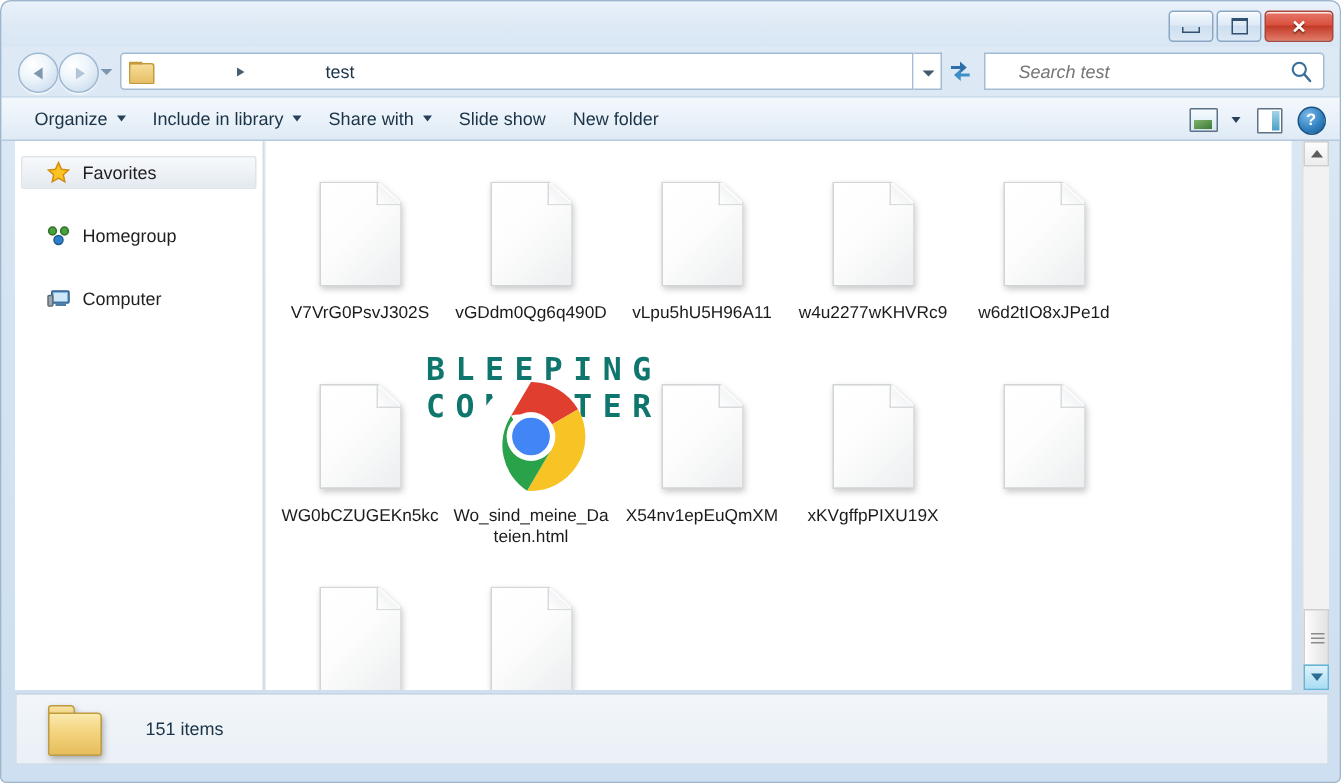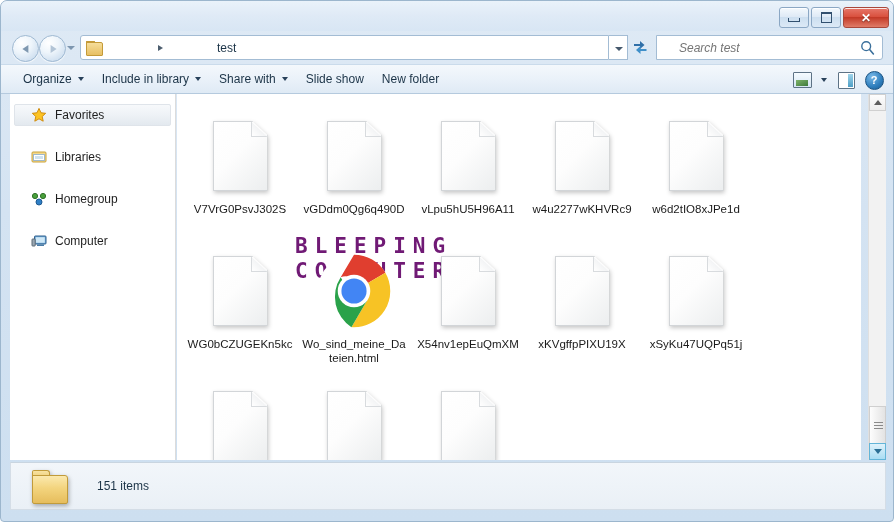--- a/index.html
+++ b/index.html
@@ -419,26 +419,26 @@
     font-size: 11.5px;
     color: #1b1b1b;
     text-align: center;
     line-height: 14px;
     width: 106px;
     word-break: break-all;
     overflow-wrap: anywhere;
   }
   .watermark {
     position: absolute;
-    left: 118px;
+    left: 107px;
     top: 140px;
     font-family: "DejaVu Sans Mono", monospace;
     font-size: 21px;
     letter-spacing: 7px;
-    color: #701a75;
+    color: #0f766e;
     line-height: 25px;
     pointer-events: none;
     user-select: none;
     font-weight: bold;
   }
 
   
   .vscroll {
     position: absolute;
     right: 9px; top: 0;
@@ -645,30 +645,20 @@
 
       <div class="nav-item sel">
         <span class="nav-ico">
           <svg width="16" height="16" viewBox="0 0 16 16">
             <polygon points="8,1.4 10,5.8 14.7,6.3 11.2,9.5 12.2,14.2 8,11.8 3.8,14.2 4.8,9.5 1.3,6.3 6,5.8" fill="#fcc323" stroke="#d08d10" stroke-width="1"></polygon>
           </svg>
         </span>
         <span class="nav-label">Favorites</span>
       </div>
 
-      <div class="nav-item">
-        <span class="nav-ico">
-          <svg width="16" height="16" viewBox="0 0 16 16">
-            <rect x="1" y="3" width="14" height="10" rx="1" fill="#f5d98a" stroke="#c9a23d"></rect>
-            <rect x="2.5" y="5.5" width="11" height="6" fill="#ffffff" stroke="#9fb8cb"></rect>
-            <rect x="4" y="7" width="8" height="3" fill="#cfe2f0"></rect>
-          </svg>
-        </span>
-        <span class="nav-label">Libraries</span>
-      </div>
 
       <div class="nav-item">
         <span class="nav-ico">
           <svg width="16" height="16" viewBox="0 0 16 16">
             <circle cx="4" cy="5" r="2.6" fill="#49a03c" stroke="#2f7127"></circle>
             <circle cx="12" cy="5" r="2.6" fill="#49a03c" stroke="#2f7127"></circle>
             <circle cx="8" cy="11" r="3" fill="#2f7fc6" stroke="#1e5a91"></circle>
           </svg>
         </span>
         <span class="nav-label">Homegroup</span>
@@ -785,29 +775,20 @@
         <div class="tile">
           <div class="ico-wrap">
               <div class="doc-ico">
                 <div class="sheet"></div>
                 <div class="fold"></div>
               </div>
             </div>
           <div class="label">xKVgffpPIXU19X</div>
         </div>
 
-        <div class="tile">
-          <div class="ico-wrap">
-              <div class="doc-ico">
-                <div class="sheet"></div>
-                <div class="fold"></div>
-              </div>
-            </div>
-          <div class="label">xSyKu47UQPq51j</div>
-        </div>
 
         <div class="tile">
           <div class="ico-wrap">
               <div class="doc-ico">
                 <div class="sheet"></div>
                 <div class="fold"></div>
               </div>
             </div>
 
         </div>

